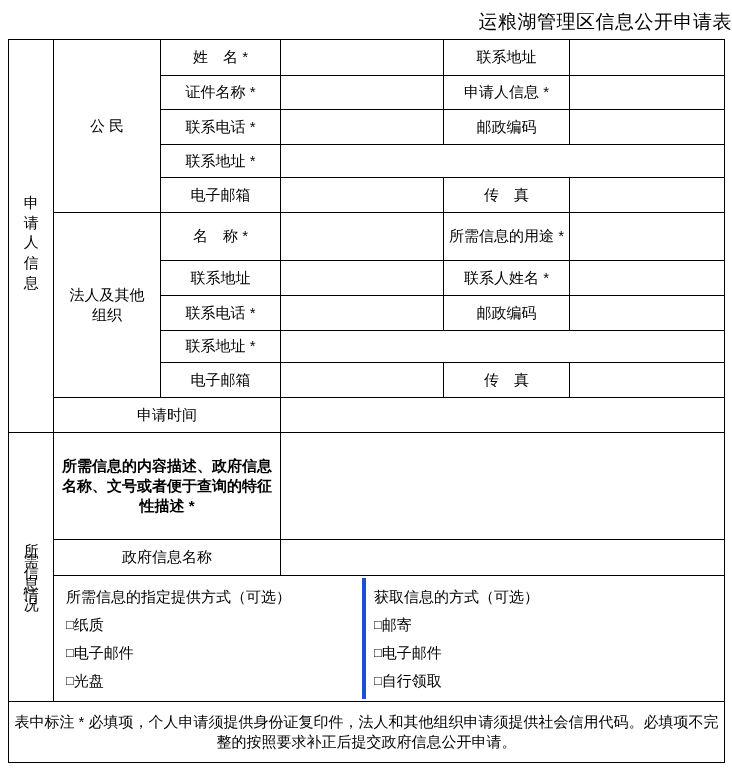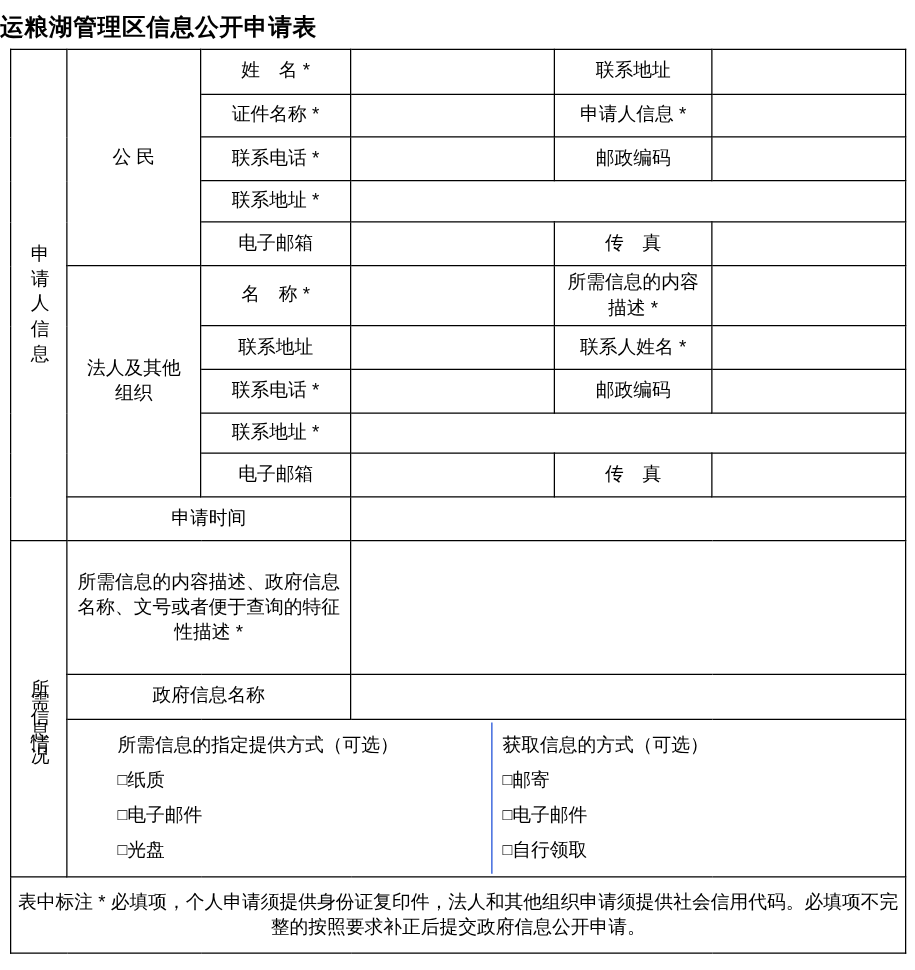--- a/index.html
+++ b/index.html
@@ -13,23 +13,23 @@
   }
   .page {
     width: 732px;
     height: 776px;
     box-sizing: border-box;
   }
   .title {
     height: 39px;
     box-sizing: border-box;
     padding-top: 9px;
-    text-align: left;
+    text-align: right;
     font-size: 19px;
-    font-weight: 700;
+    font-weight: 400;
     letter-spacing: 0.5px;
   }
   table.form {
     border-collapse: collapse;
     table-layout: fixed;
     margin-left: 8px;
     width: 716px;
   }
   table.form td {
     border: 1px solid #000000;
@@ -46,33 +46,32 @@
   }
   .vlabel {
     display: inline-block;
     writing-mode: vertical-rl;
     text-orientation: upright;
     font-size: 15px;
   }
   .vl-applicant { letter-spacing: 20px; }
   .vl-info      { letter-spacing: 11px; }
   td.wrap2 { white-space: pre-line; }
-  td.desc-label { padding: 4px 8px; }
+  td.desc-label { padding: 4px 8px; font-weight: bold; }
   td.nopad { padding: 0; vertical-align: top; }
   .split {
     display: flex;
     height: 100%;
     text-align: left;
   }
   .split .half-left {
     width: 308px;
-    border-right: 1px solid #1d4ed8;
+    border-right: 4px solid #1d4ed8;
     box-sizing: border-box;
     padding: 5px 4px 4px 8px;
-    margin-left: 28px;
   }
   .split .half-right {
     flex: 1;
     box-sizing: border-box;
     padding: 5px 4px 4px 8px;
   }
   .opt-title, .opt {
     font-size: 15px;
     line-height: 28px;
     white-space: nowrap;
@@ -138,21 +137,21 @@
       <td></td>
       <td>传　真</td>
       <td></td>
     </tr>
 
     <tr style="height:48px">
       <td rowspan="5" class="wrap2">法人及其他
 组织</td>
       <td>名　称 *</td>
       <td></td>
-      <td>所需信息的内容描述 *</td>
+      <td>所需信息的用途 *</td>
       <td></td>
     </tr>
     <tr style="height:35px">
       <td>联系地址</td>
       <td></td>
       <td>联系人姓名 *</td>
       <td></td>
     </tr>
     <tr style="height:35px">
       <td>联系电话 *</td>

